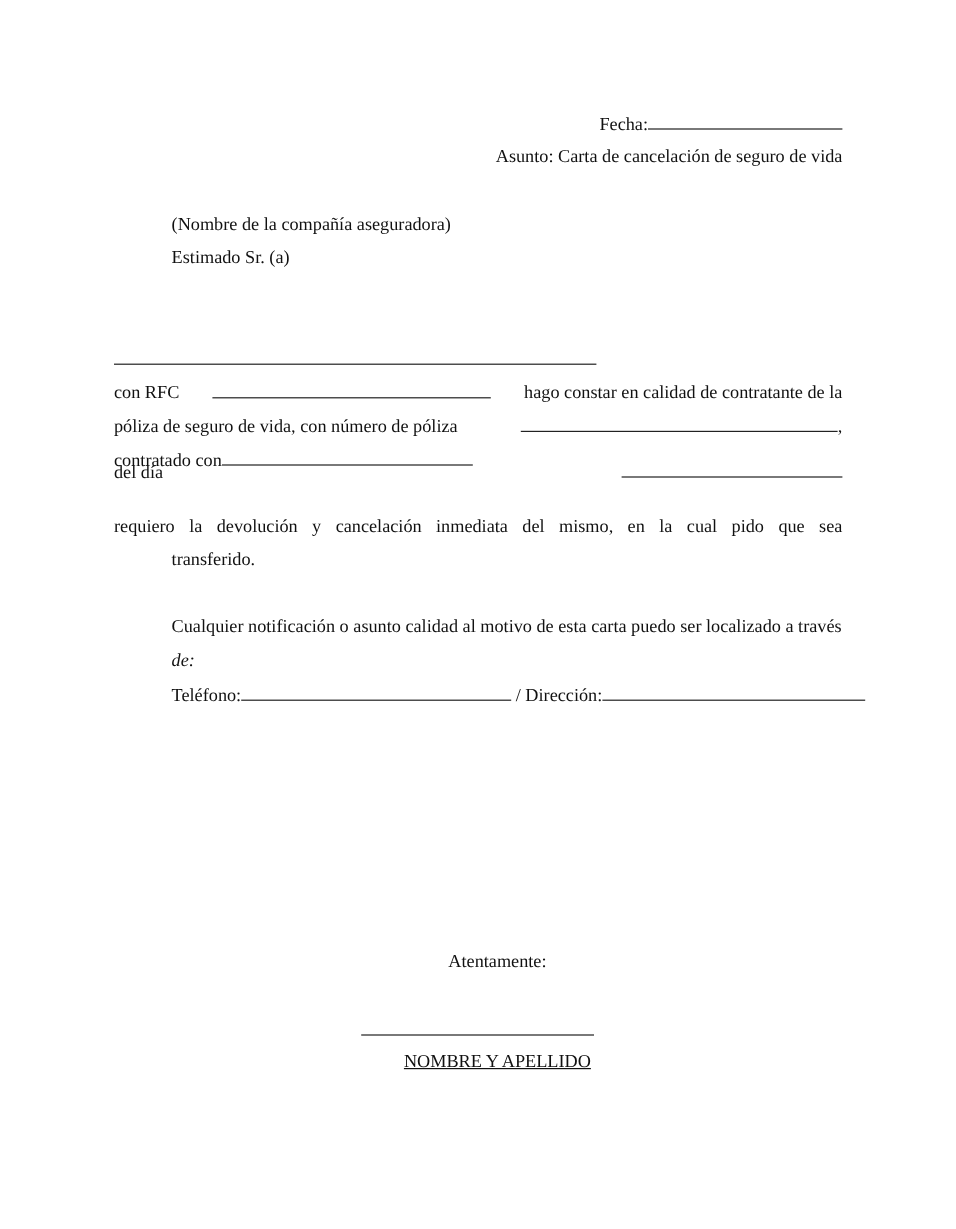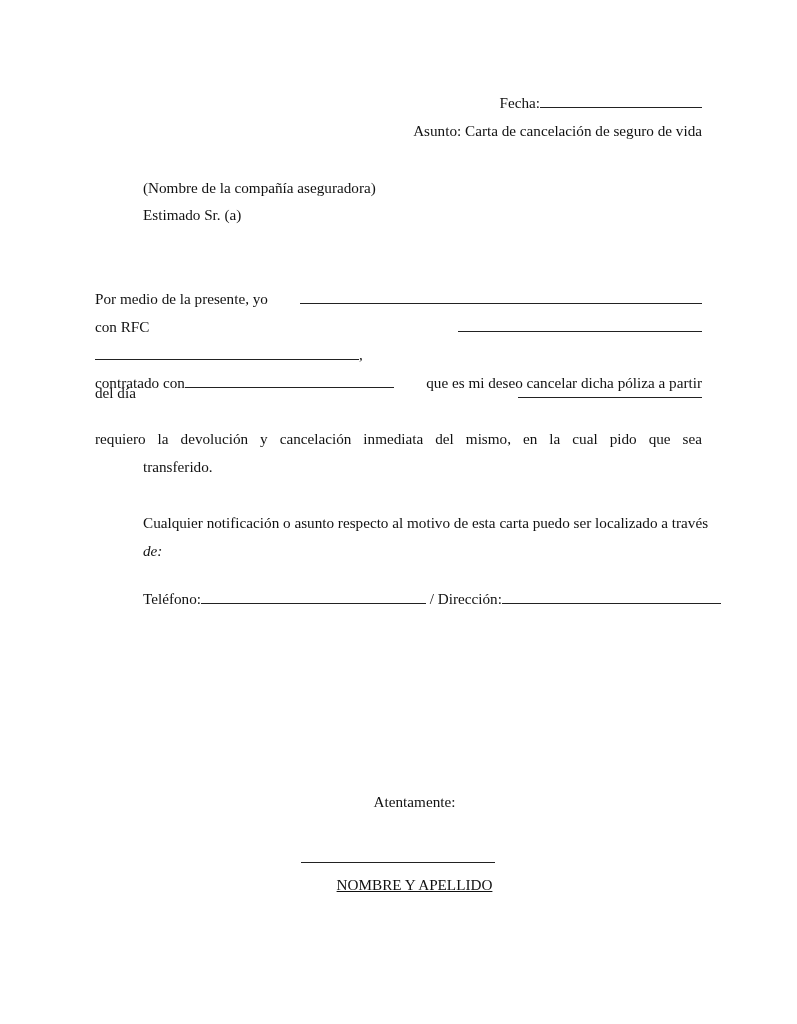--- a/index.html
+++ b/index.html
@@ -59,51 +59,51 @@
 
 <div class="line right" style="top:93px;">
   <span>Fecha:</span><span class="blank" style="width:162px;"></span>
 </div>
 <div class="line right" style="top:121px;">Asunto: Carta de cancelación de seguro de vida</div>
 
 <div class="line left" style="top:178px;">(Nombre de la compañía aseguradora)</div>
 <div class="line left" style="top:205px;text-align:center;">Estimado Sr. (a)</div>
 
 <div class="just" style="top:289px;">
-  <span>Por medio de la presente, yo</span>
   <span class="blank" style="width:402px;"></span>
 </div>
 <div class="just" style="top:317px;gap:28px;">
   <span>con RFC</span>
   <span class="blank" style="width:244px;"></span>
+  <span>hago constar en calidad de contratante de la</span>
 </div>
 <div class="just" style="top:345px;">
+  <span>póliza de seguro de vida, con número de póliza</span>
   <span style="display:inline-flex;align-items:baseline;">
     <span class="blank" style="width:264px;"></span>
       <span>,</span>
   </span>
 </div>
 <div class="just" style="top:373px;">
   <span style="display:inline-flex;align-items:baseline;">
     <span>contratado con</span>
       <span class="blank" style="width:209px;"></span>
   </span>
-  <span>que es mi deseo cancelar dicha póliza a partir</span>
 </div>
 <div class="just" style="top:383px;">
   <span>del día</span>
   <span class="blank" style="width:184px;"></span>
 </div>
 <div class="just" style="top:429px;justify-content:flex-end;">
   <span style="width:607px; text-align:justify; text-align-last:justify; display:block;">requiero la devolución y cancelación inmediata del mismo, en la cual pido que sea</span>
 </div>
 <div class="line left" style="top:457px;">transferido.</div>
 
-<div class="line left" style="top:513px;">Cualquier notificación o asunto respecto al motivo de esta carta puedo ser localizado a través</div>
+<div class="line left" style="top:513px;">Cualquier notificación o asunto calidad al motivo de esta carta puedo ser localizado a través</div>
 <div class="line left" style="top:541px;font-style:italic;">de:</div>
-<div class="line left" style="top:589px;">
+<div class="line left" style="top:569px;">
   <span>Teléfono:</span><span class="blank" style="width:225px;"></span>
   <span>/ Dirección:</span><span class="blank" style="width:219px;"></span>
 </div>
 
 <div class="center" style="top:792px;">Atentamente:</div>
 <div class="sig-line"></div>
 <div class="center" style="top:875px;text-decoration:underline;">NOMBRE Y APELLIDO</div>
 
 </body></html>

